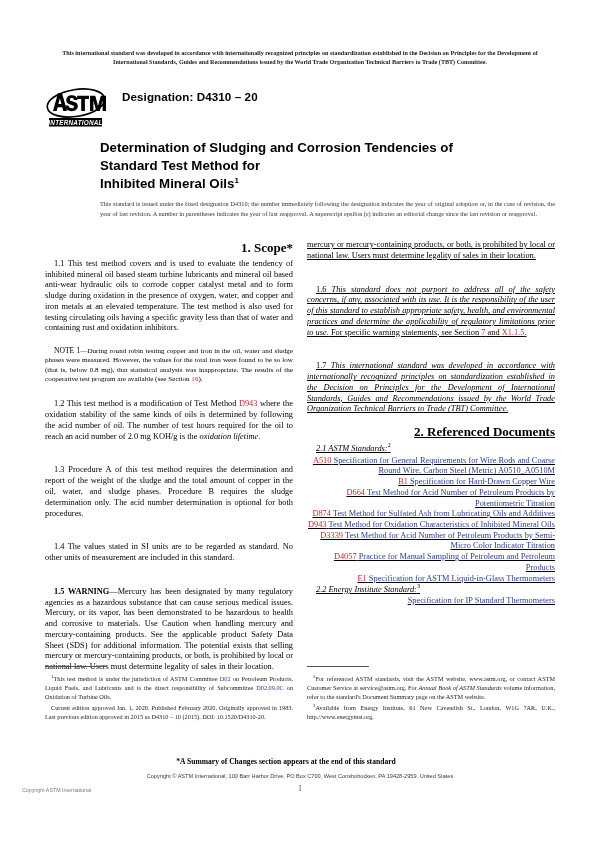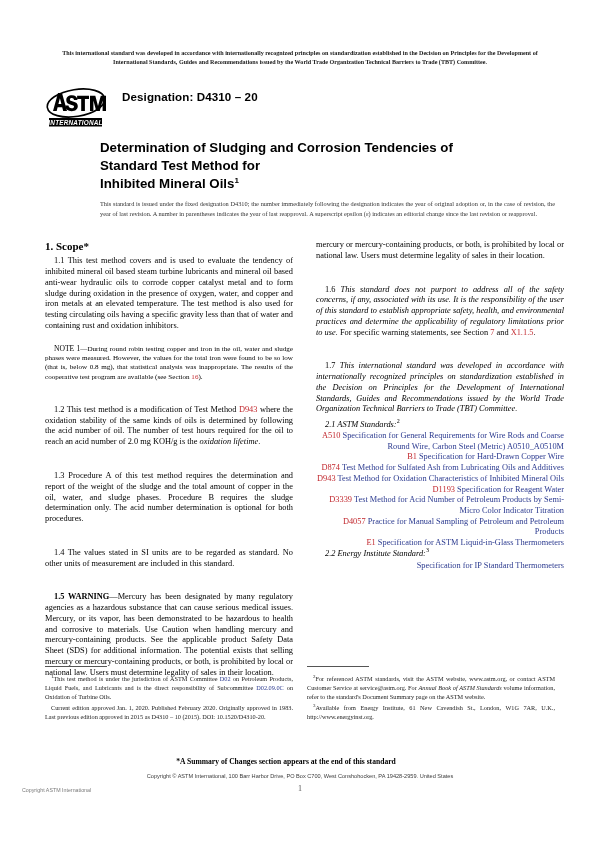--- a/index.html
+++ b/index.html
@@ -99,28 +99,28 @@
   .col {
     position: absolute;
     top: 240px;
     width: 248px;
     font-size: 8.35px;
     line-height: 1.292;
     text-align: justify;
     color: #000;
   }
   .col-left  { left: 45px; }
-  .col-right { left: 316px; }
+  .col-right { left: 307px; text-decoration: underline; }
 
   h2.section-head {
-    font-size: 11px;
+    font-size: 13px;
     font-weight: bold;
     margin: 0 0 2.5px 0;
     padding: 0;
-    text-align: left;
+    text-align: right;
     line-height: 1.25;
   }
   h2.section-head.spaced { margin-top: 8.5px; }
 
   p.para {
     margin: 0 0 0 0;
     padding: 0;
     text-indent: 9px;
     text-align: justify;
     hyphens: auto;
@@ -276,21 +276,21 @@
   <div class="col col-left">
 
     <h2 class="section-head">1. Scope*</h2>
 
     <p class="para">1.1 This test method covers and is used to evaluate the tendency of inhibited mineral oil based steam turbine lubricants and mineral oil based anti-wear hydraulic oils to corrode copper catalyst metal and to form sludge during oxidation in the presence of oxygen, water, and copper and iron metals at an elevated temperature. The test method is also used for testing circulating oils having a specific gravity less than that of water and containing rust and oxidation inhibitors.</p>
 
     <p class="note">
       <span class="note-lbl">NOTE 1</span><span>—During round robin testing copper and iron in the oil, water and sludge phases were measured. However, the values for the total iron were found to be so low (that is, below 0.8 mg), that statistical analysis was inappropriate. The results of the cooperative test program are available (see Section </span><span class="red">16</span><span>).</span>
     </p>
 
-    <p class="para" style="margin-top:23px">
+    <p class="para" style="margin-top:15px">
       <span>1.2 This test method is a modification of Test Method </span><span class="red">D943</span><span> where the oxidation stability of the same kinds of oils is determined by following the acid number of oil. The number of test hours required for the oil to reach an acid number of 2.0 mg KOH/g is the </span><em>oxidation lifetime</em><span>.</span>
     </p>
 
     <p class="para">1.3 Procedure A of this test method requires the determination and report of the weight of the sludge and the total amount of copper in the oil, water, and sludge phases. Procedure B requires the sludge determination only. The acid number determination is optional for both procedures.</p>
 
     <p class="para">1.4 The values stated in SI units are to be regarded as standard. No other units of measurement are included in this standard.</p>
 
     <p class="para">
       <span class="lbl">1.5 WARNING</span><span>—Mercury has been designated by many regulatory agencies as a hazardous substance that can cause serious medical issues. Mercury, or its vapor, has been demonstrated to be hazardous to health and corrosive to materials. Use Caution when handling mercury and mercury-containing products. See the applicable product Safety Data Sheet (SDS) for additional information. The potential exists that selling mercury or mercury-containing products, or both, is prohibited by local or national law. Users must determine legality of sales in their location.</span>
     </p>
@@ -304,45 +304,46 @@
     </p>
 
     <p class="para">
       <span>1.6 </span><em>This standard does not purport to address all of the safety concerns, if any, associated with its use. It is the responsibility of the user of this standard to establish appropriate safety, health, and environmental practices and determine the applicability of regulatory limitations prior to use.</em><span> For specific warning statements, see Section </span><span class="red">7</span><span> and </span><span class="red">X1.1.5</span><span>.</span>
     </p>
 
     <p class="para">
       <span>1.7 </span><em>This international standard was developed in accordance with internationally recognized principles on standardization established in the Decision on Principles for the Development of International Standards, Guides and Recommendations issued by the World Trade Organization Technical Barriers to Trade (TBT) Committee.</em>
     </p>
 
+    <h2 class="section-head spaced">2. Referenced Documents</h2>
 
     <p class="subsec">
       <span>2.1 ASTM Standards:</span><sup>2</sup>
     </p>
 
     <ul class="reflist">
       <li>
         <span class="code">A510</span>
         <span>Specification for General Requirements for Wire Rods and Coarse Round Wire, Carbon Steel (Metric) A0510_A0510M</span>
       </li>
       <li>
         <span class="code">B1</span>
         <span>Specification for Hard-Drawn Copper Wire</span>
       </li>
       <li>
+        <span class="code">D664</span>
+        <span>Test Method for Acid Number of Petroleum Products by Potentiometric Titration</span>
+      </li>
+      <li>
         <span class="code">D874</span>
         <span>Test Method for Sulfated Ash from Lubricating Oils and Additives</span>
       </li>
       <li>
         <span class="code">D943</span>
         <span>Test Method for Oxidation Characteristics of Inhibited Mineral Oils</span>
-      </li>
-      <li>
-        <span class="code">D1193</span>
-        <span>Specification for Reagent Water</span>
       </li>
       <li>
         <span class="code">D3339</span>
         <span>Test Method for Acid Number of Petroleum Products by Semi-Micro Color Indicator Titration</span>
       </li>
       <li>
         <span class="code">D4057</span>
         <span>Practice for Manual Sampling of Petroleum and Petroleum Products</span>
       </li>
       <li>

